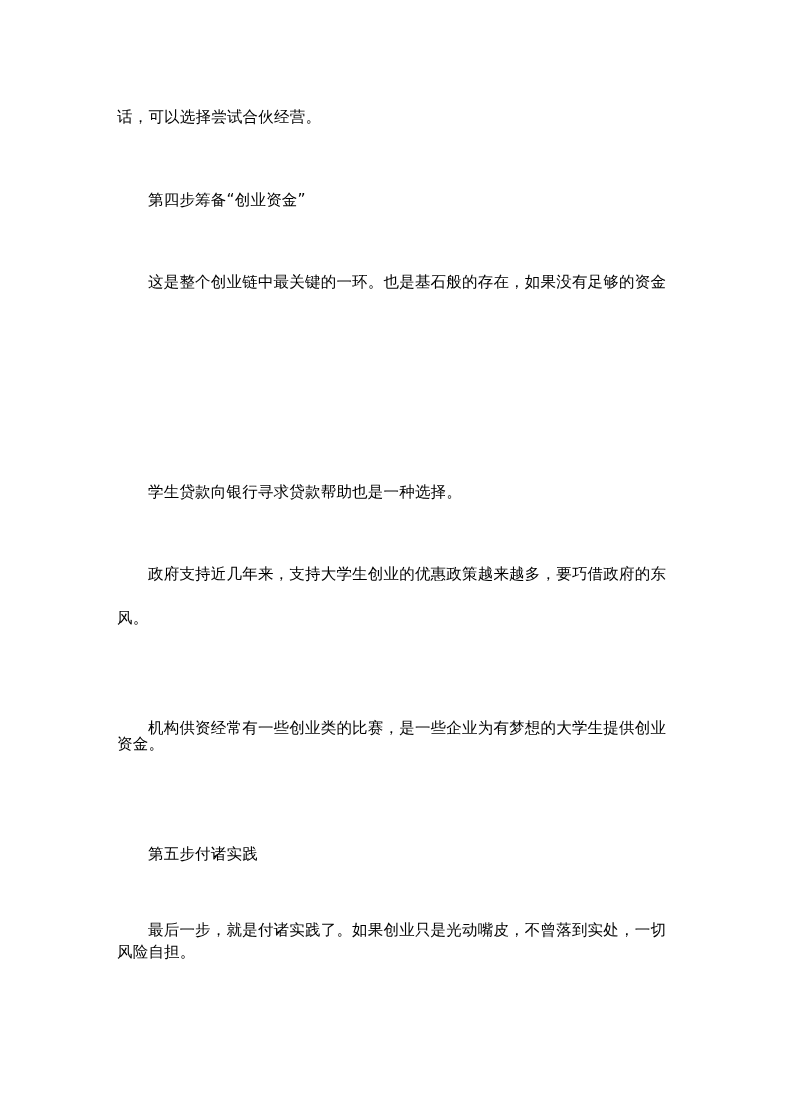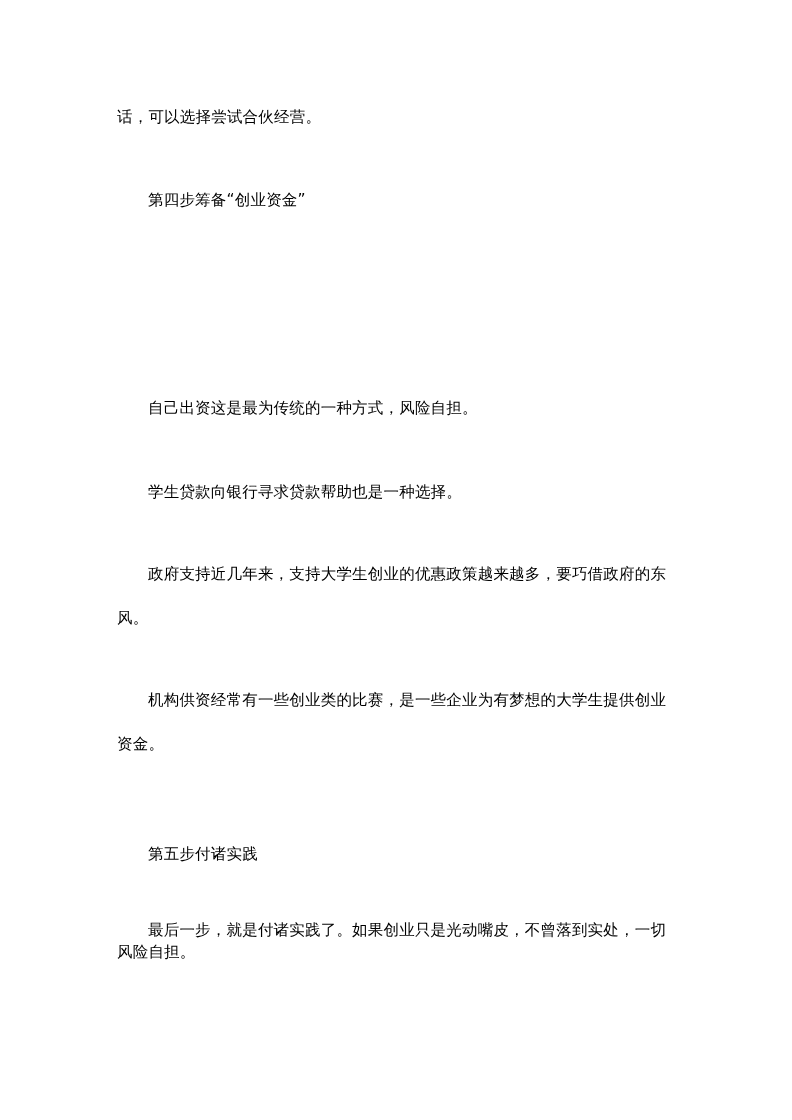--- a/index.html
+++ b/index.html
@@ -8,22 +8,22 @@
     .page { position: absolute; left: 0; top: 0; width: 792px; height: 1120px; background: #ffffff; text-decoration: underline; }
     .line { position: absolute; left: 117px; font-size: 15.5px; line-height: 20px; white-space: nowrap; letter-spacing: 0.2px; }
     .indent { left: 148px; }
   </style>
 </head>
 <body>
 
 <div class="page">
   <div class="line" style="top:107px">话，可以选择尝试合伙经营。</div>
   <div class="line indent" style="top:190px">第四步筹备“创业资金”</div>
-  <div class="line indent" style="top:398px">自己出资这是最为传统的一种方式，风险自担。</div>
+  <div class="line indent" style="top:272px">这是整个创业链中最关键的一环。也是基石般的存在，如果没有足够的资金</div>
   <div class="line indent" style="top:564px">政府支持近几年来，支持大学生创业的优惠政策越来越多，要巧借政府的东</div>
   <div class="line indent" style="top:482px">学生贷款向银行寻求贷款帮助也是一种选择。</div>
   <div class="line" style="top:608px">风。</div>
-  <div class="line indent" style="top:690px">机构供资经常有一些创业类的比赛，是一些企业为有梦想的大学生提供创业</div>
+  <div class="line indent" style="top:718px">机构供资经常有一些创业类的比赛，是一些企业为有梦想的大学生提供创业</div>
   <div class="line" style="top:734px">资金。</div>
   <div class="line indent" style="top:844px">第五步付诸实践</div>
   <div class="line indent" style="top:920px">最后一步，就是付诸实践了。如果创业只是光动嘴皮，不曾落到实处，一切</div>
   <div class="line" style="top:942px">风险自担。</div>
 </div>
 
 </body></html>

